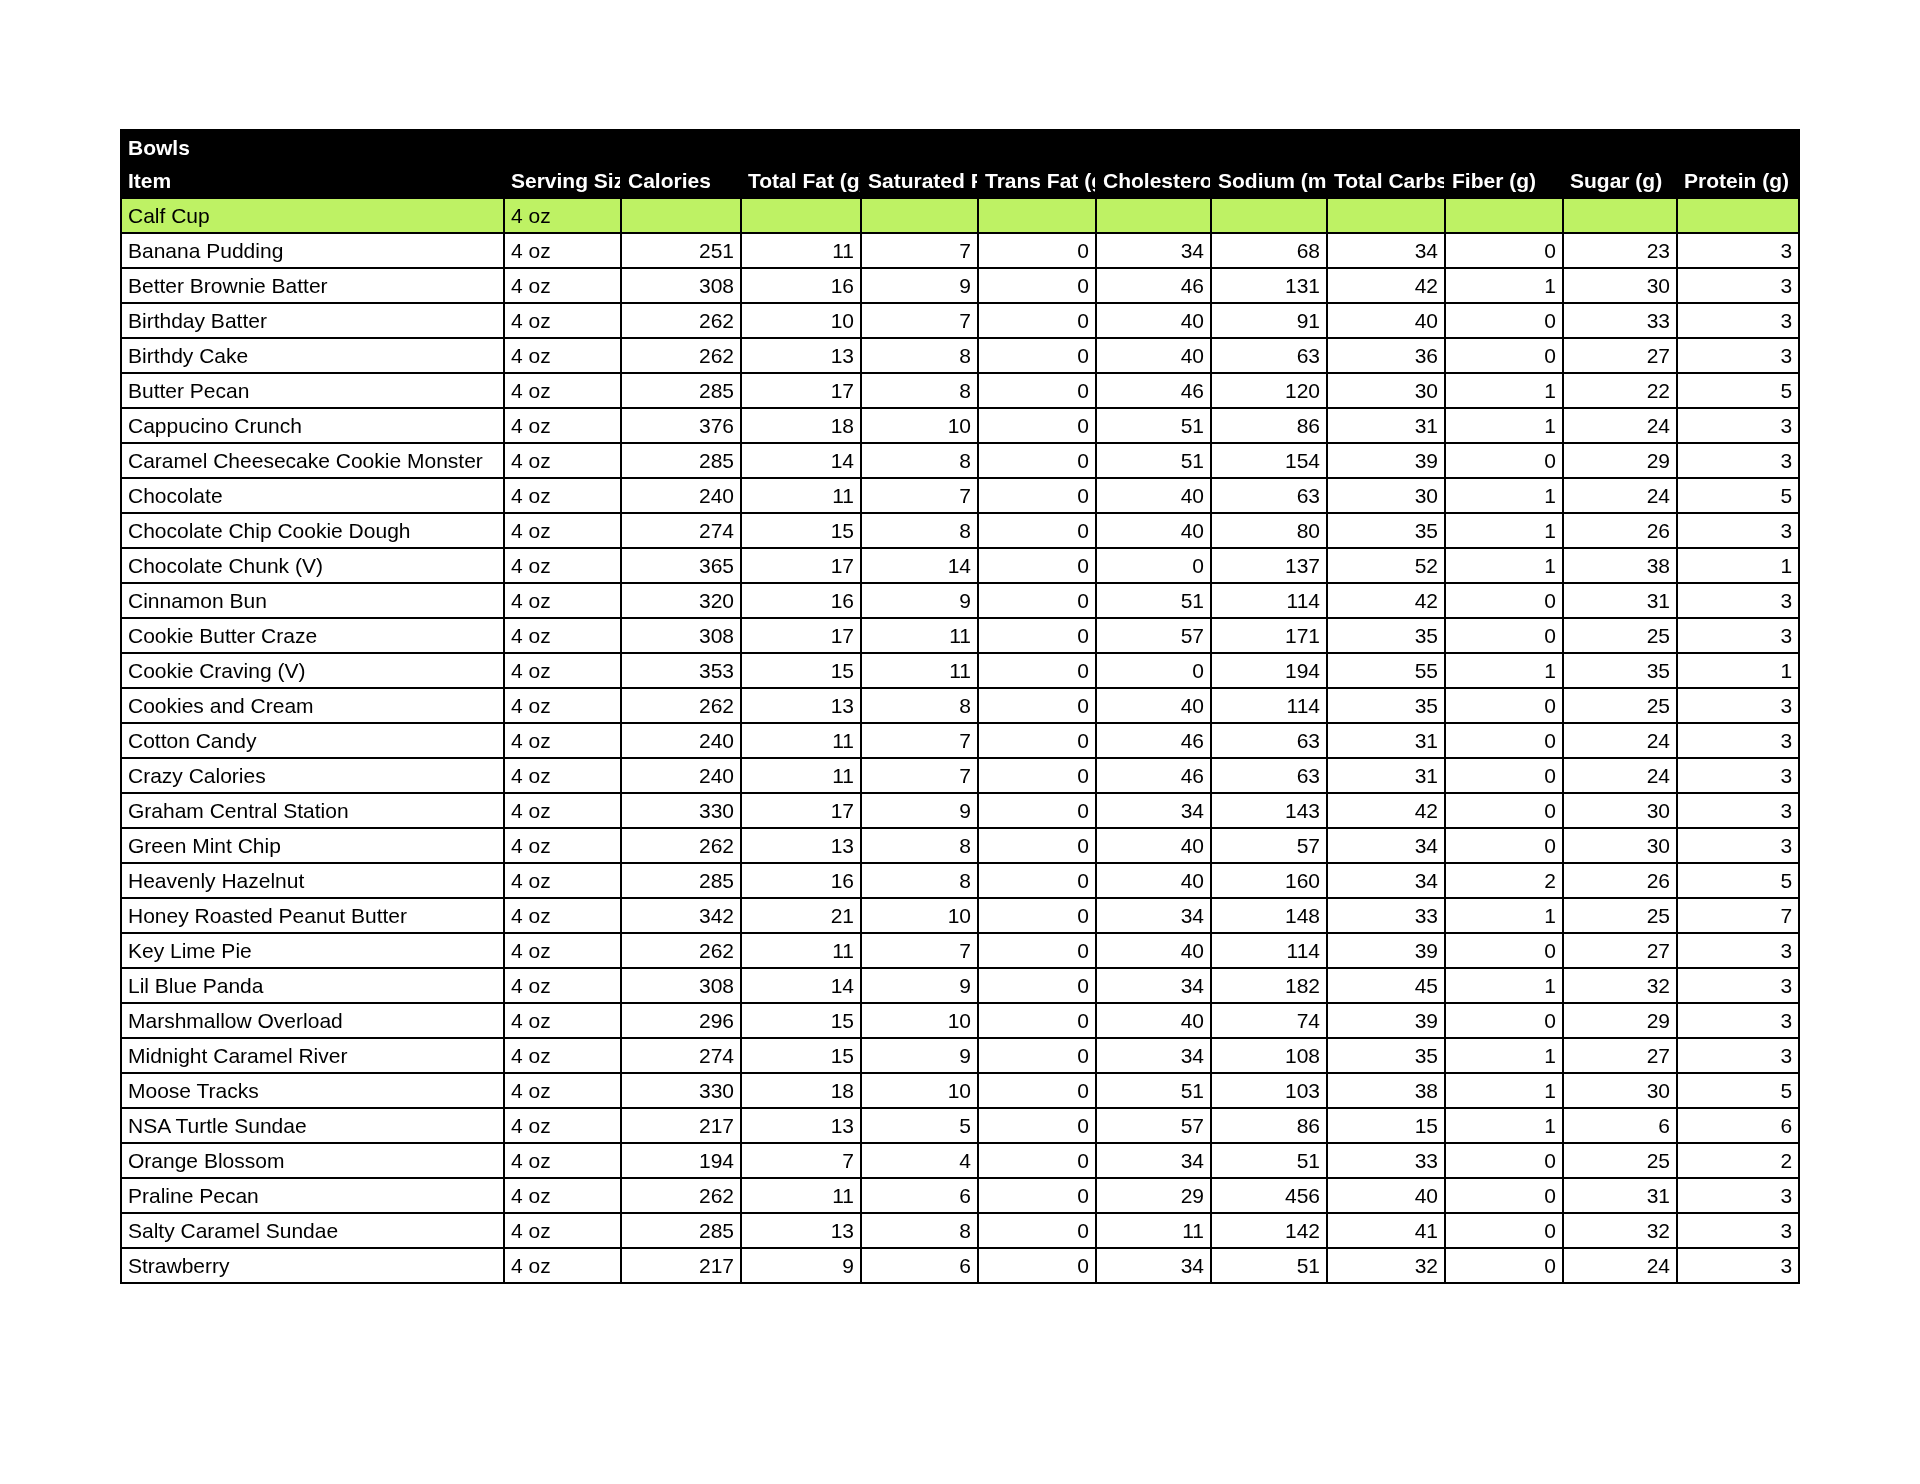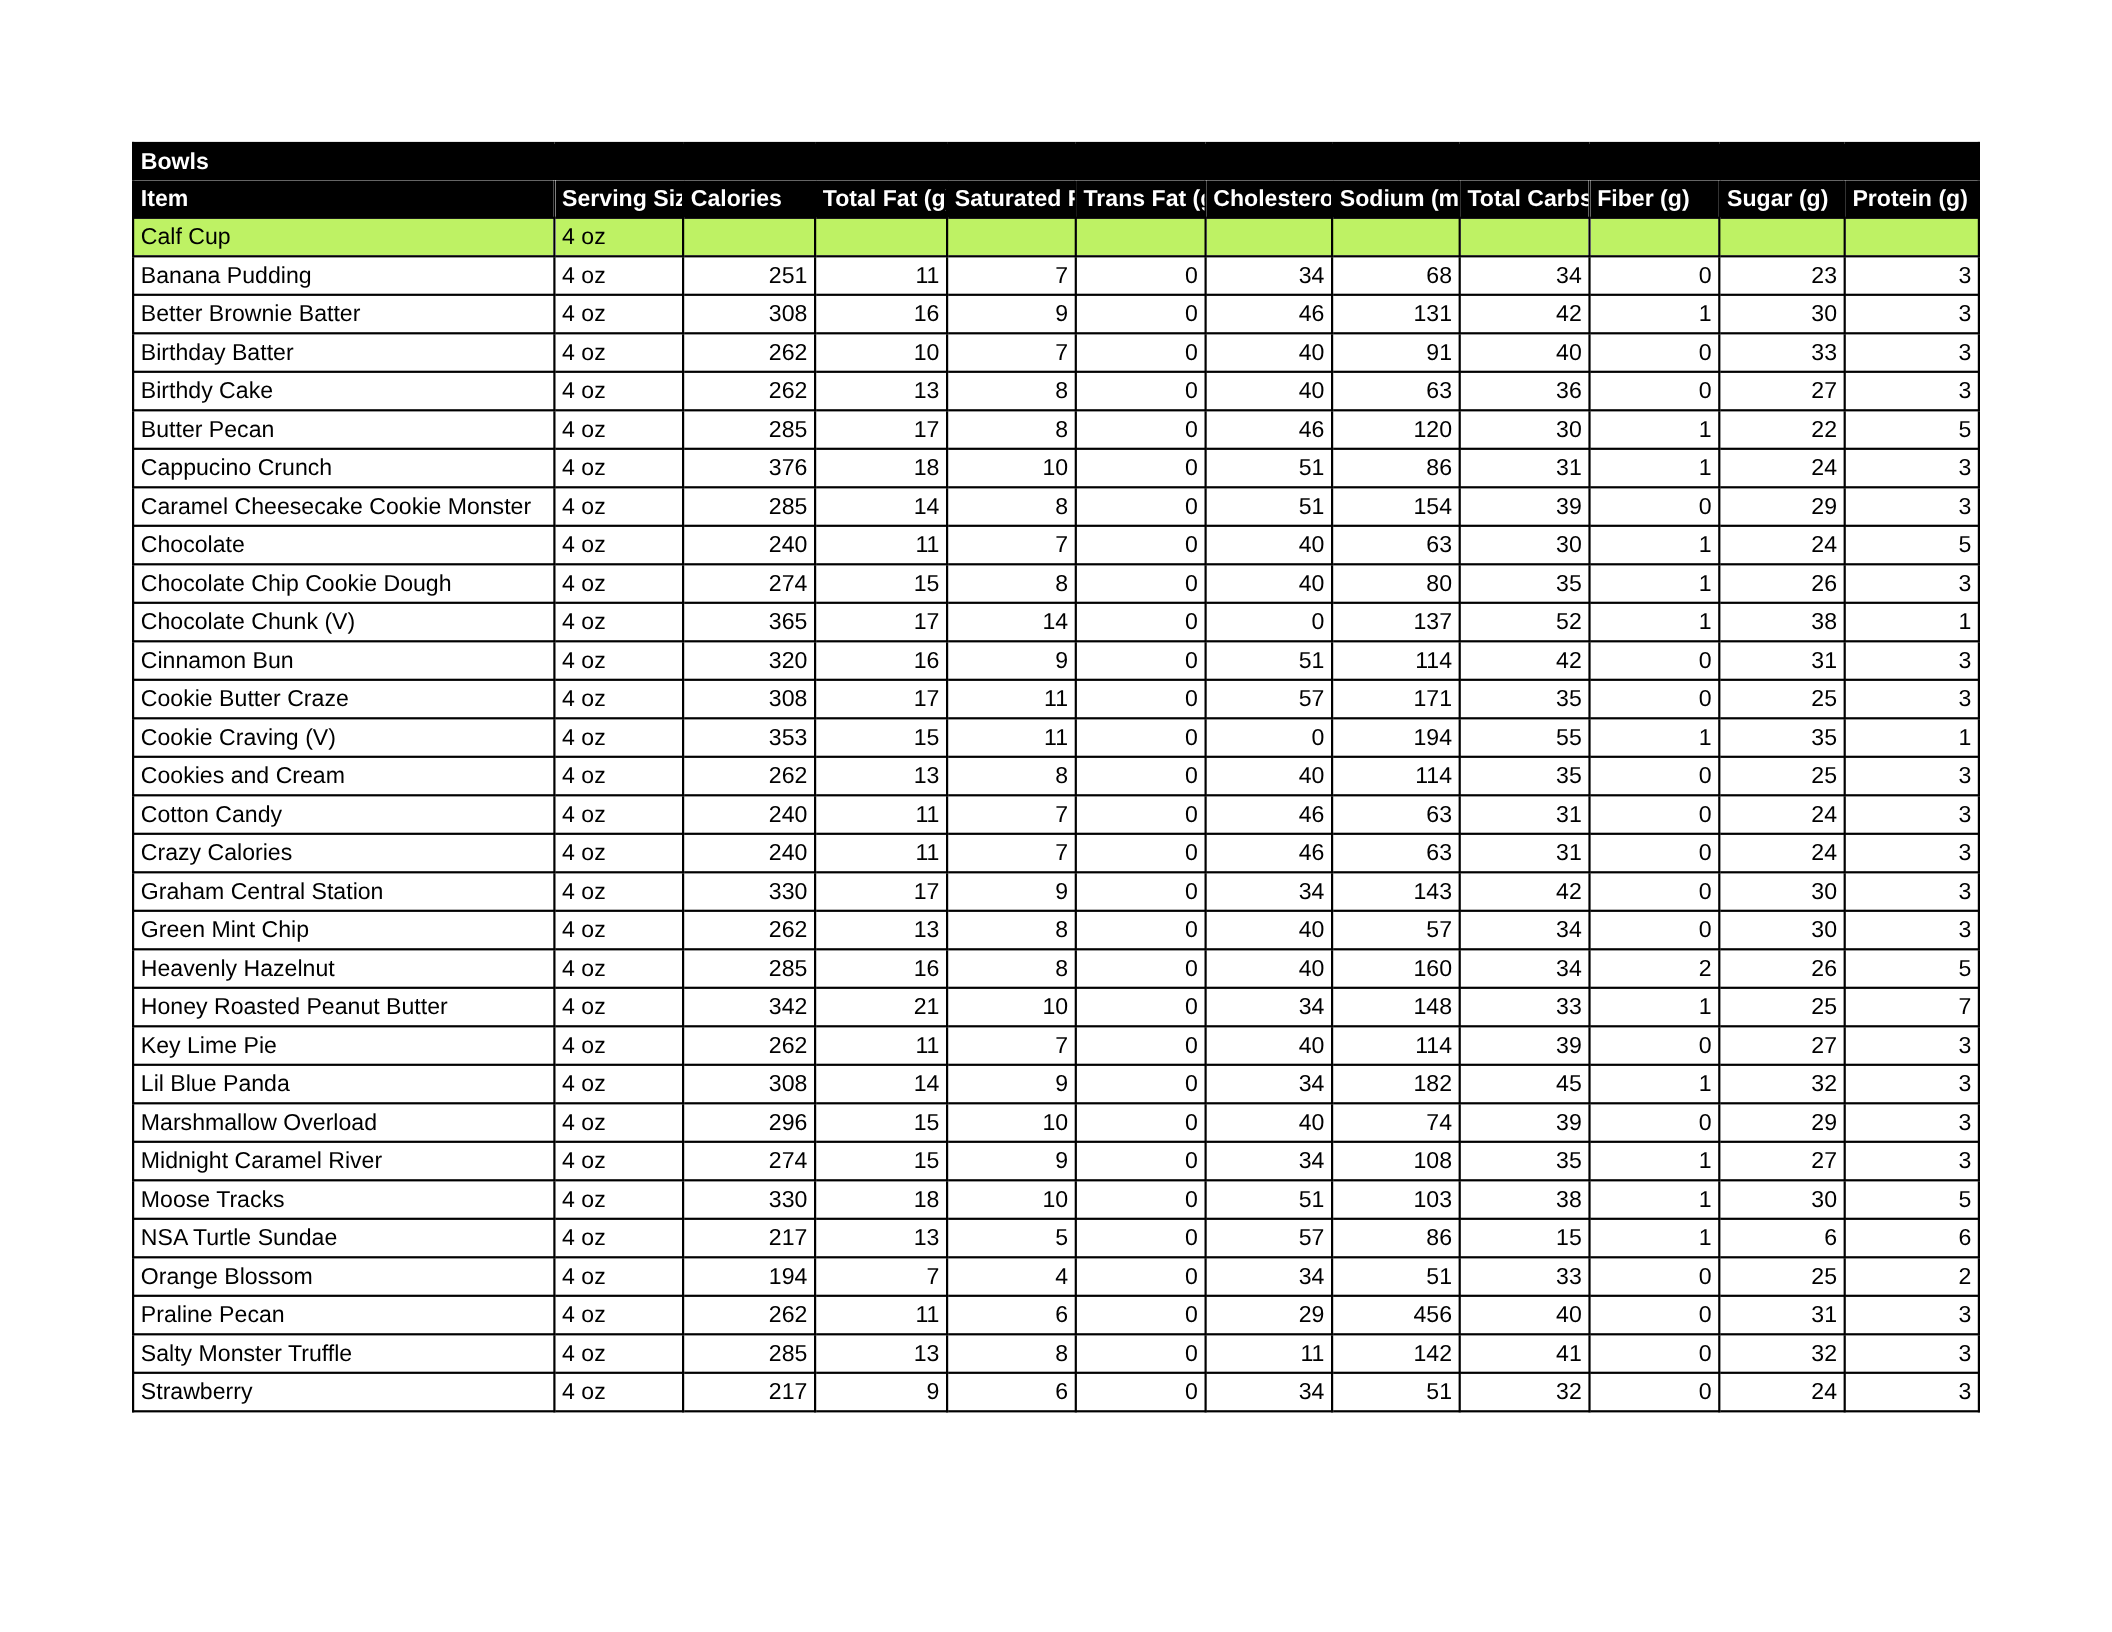--- a/index.html
+++ b/index.html
@@ -490,21 +490,21 @@
           <td class="num">6</td>
           <td class="num">0</td>
           <td class="num">29</td>
           <td class="num">456</td>
           <td class="num">40</td>
           <td class="num">0</td>
           <td class="num">31</td>
           <td class="num">3</td>
         </tr>
         <tr>
-          <td class="txt">Salty Monster Truffle</td>
+          <td class="txt">Salty Caramel Sundae</td>
           <td class="txt">4 oz</td>
           <td class="num">285</td>
           <td class="num">13</td>
           <td class="num">8</td>
           <td class="num">0</td>
           <td class="num">11</td>
           <td class="num">142</td>
           <td class="num">41</td>
           <td class="num">0</td>
           <td class="num">32</td>

